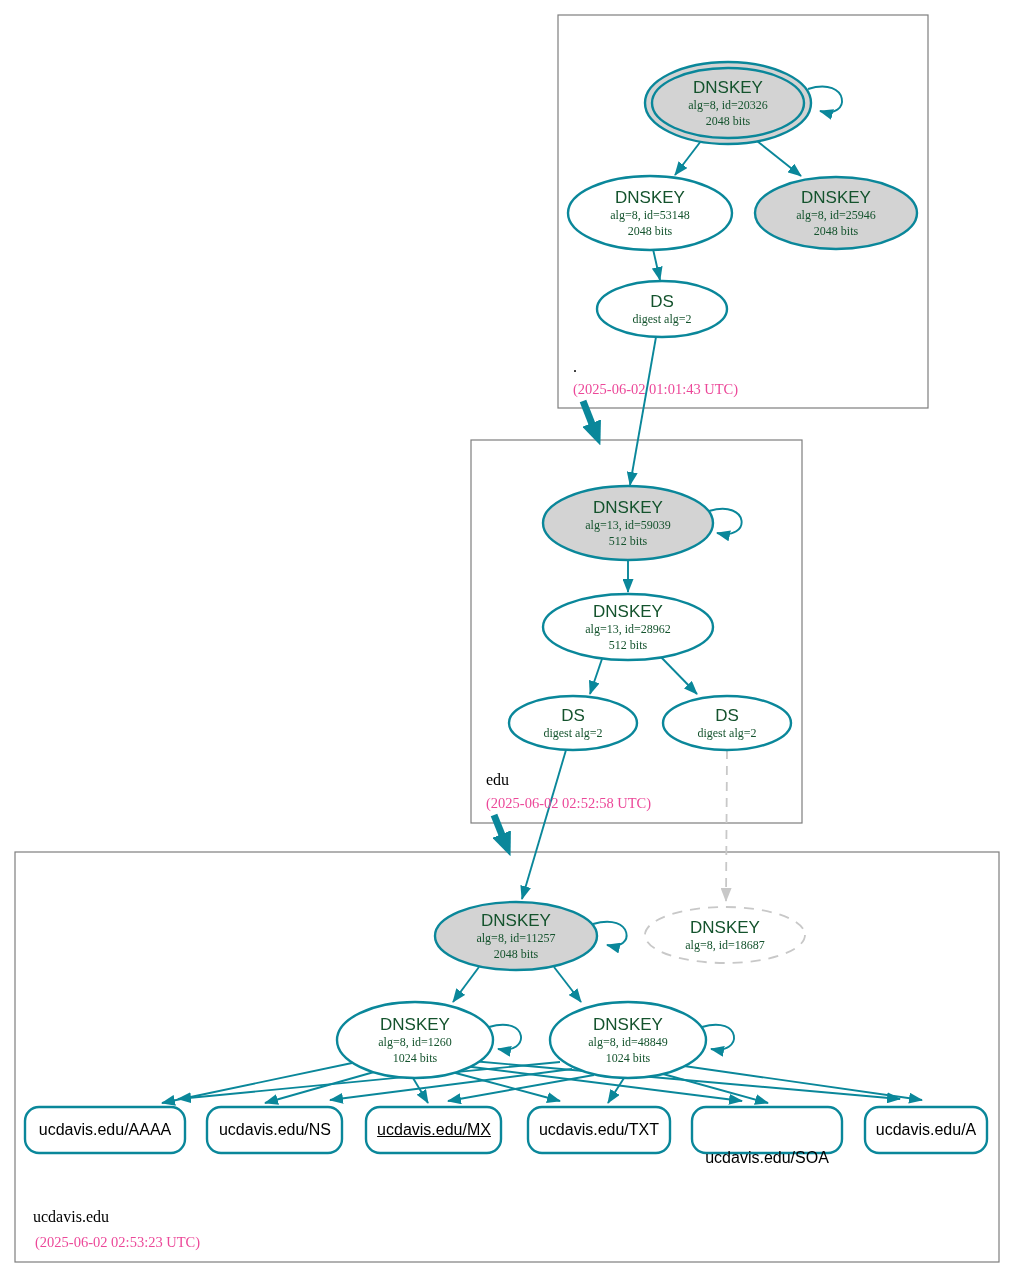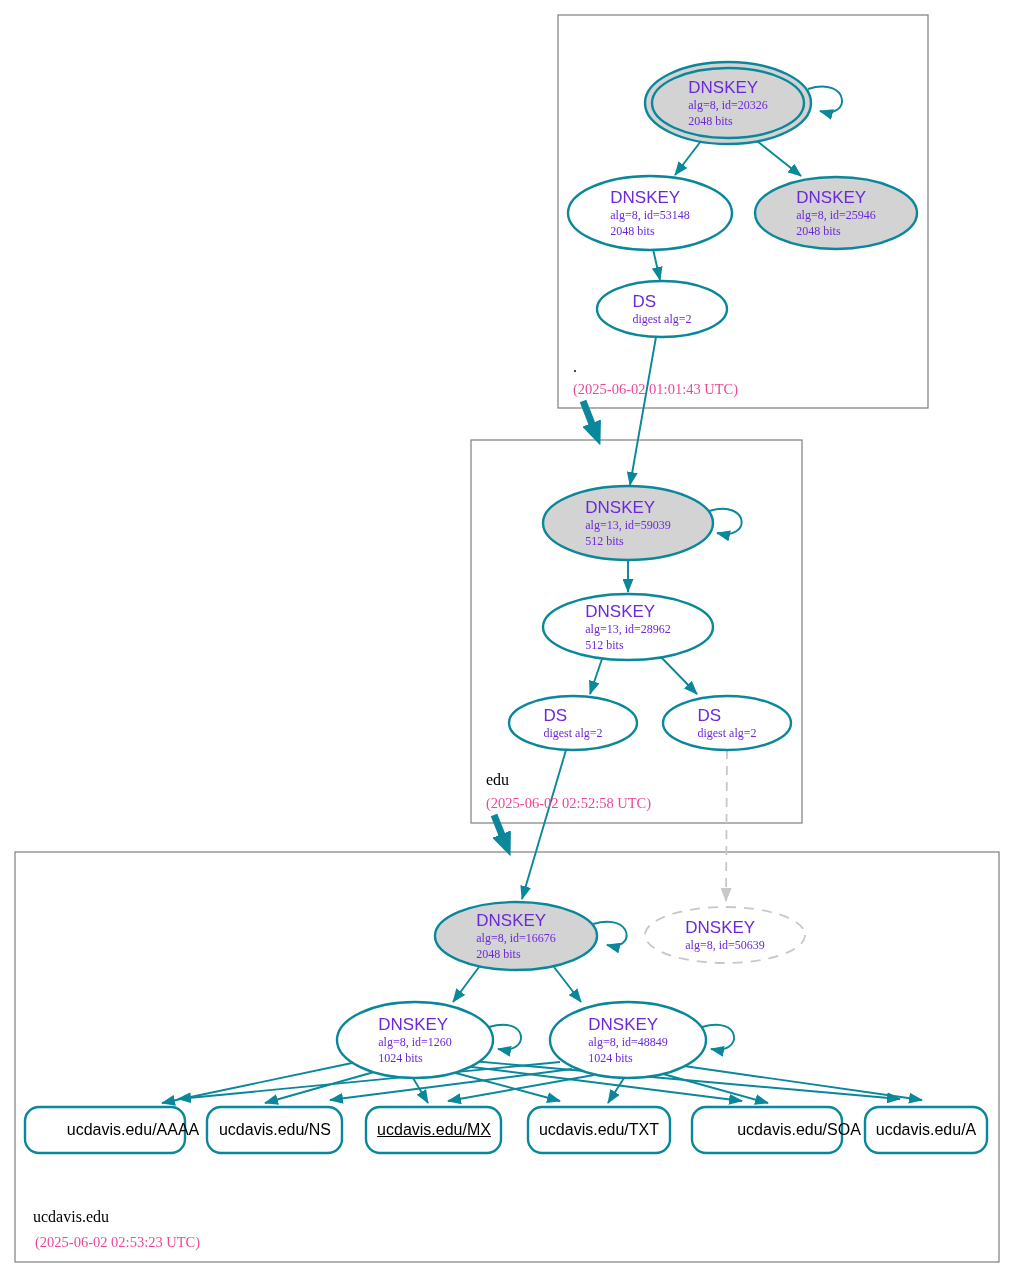--- a/index.html
+++ b/index.html
@@ -15,22 +15,22 @@
   .edge-thick { stroke:#0a879a; stroke-width:7; fill:none; }
   .edge-dash  { stroke:#c8c8c8; stroke-width:1.8; fill:none; stroke-dasharray:9 7; }
   .node       { fill:#ffffff; stroke:#0a879a; stroke-width:2.4; }
   .node-fill  { fill:#d3d3d3; stroke:#0a879a; stroke-width:2.4; }
   .node-dash  { fill:#ffffff; stroke:#c8c8c8; stroke-width:1.8; stroke-dasharray:10 8; }
   .rrset      { fill:#ffffff; stroke:#0a879a; stroke-width:2.4; }
   .loop       { stroke:#0a879a; stroke-width:1.9; fill:none; }
 
   
   .lbl {
-    position:absolute; transform:translate(-50%,-50%); 
-    white-space:nowrap; color:#6d28d9;
+    position:absolute; transform:translate(-50%,-50%); text-align:center;
+    white-space:nowrap; color:#14532d;
   }
   .lbl .t { font-family:"Liberation Sans", sans-serif; font-size:17px; line-height:19px; }
   .lbl .s { font-family:"Liberation Serif", serif; font-size:12px; line-height:16px; }
   .rlbl {
     position:absolute; transform:translate(-50%,-50%); white-space:nowrap;
     font-family:"Liberation Sans", sans-serif; font-size:16px; color:#000;
   }
   .zname {
     position:absolute; font-family:"Liberation Serif", serif; font-size:16px;
     color:#000; white-space:nowrap;
@@ -163,41 +163,41 @@
   </div>
   <div class="lbl" style="left:727px;top:723px;">
     <div class="t">DS</div>
     <div class="s">digest alg=2</div>
   </div>
   <div class="zname" style="left:486px;top:771px;">edu</div>
   <div class="zts" style="left:486px;top:795px;">(2025-06-02 02:52:58 UTC)</div>
 
   <div class="lbl" style="left:516px;top:936px;">
     <div class="t">DNSKEY</div>
-    <div class="s">alg=8, id=16676</div>
+    <div class="s">alg=8, id=11257</div>
     <div class="s">2048 bits</div>
   </div>
   <div class="lbl" style="left:725px;top:935px;">
     <div class="t">DNSKEY</div>
-    <div class="s">alg=8, id=50639</div>
+    <div class="s">alg=8, id=18687</div>
   </div>
   <div class="lbl" style="left:415px;top:1040px;">
     <div class="t">DNSKEY</div>
     <div class="s">alg=8, id=1260</div>
     <div class="s">1024 bits</div>
   </div>
   <div class="lbl" style="left:628px;top:1040px;">
     <div class="t">DNSKEY</div>
     <div class="s">alg=8, id=48849</div>
     <div class="s">1024 bits</div>
   </div>
 
-  <div class="rlbl" style="left:105px;top:1130px;margin-left:28px;">ucdavis.edu/AAAA</div>
+  <div class="rlbl" style="left:105px;top:1130px;">ucdavis.edu/AAAA</div>
   <div class="rlbl" style="left:275px;top:1130px;">ucdavis.edu/NS</div>
   <div class="rlbl" style="left:434px;top:1130px;text-decoration:underline;">ucdavis.edu/MX</div>
   <div class="rlbl" style="left:599px;top:1130px;">ucdavis.edu/TXT</div>
-  <div class="rlbl" style="left:767px;top:1130px;margin-left:32px;">ucdavis.edu/SOA</div>
+  <div class="rlbl" style="left:767px;top:1158px;">ucdavis.edu/SOA</div>
   <div class="rlbl" style="left:926px;top:1130px;">ucdavis.edu/A</div>
 
   <div class="zname" style="left:33px;top:1208px;">ucdavis.edu</div>
   <div class="zts" style="left:35px;top:1234px;">(2025-06-02 02:53:23 UTC)</div>
 
 </div>
 
 </body></html>

